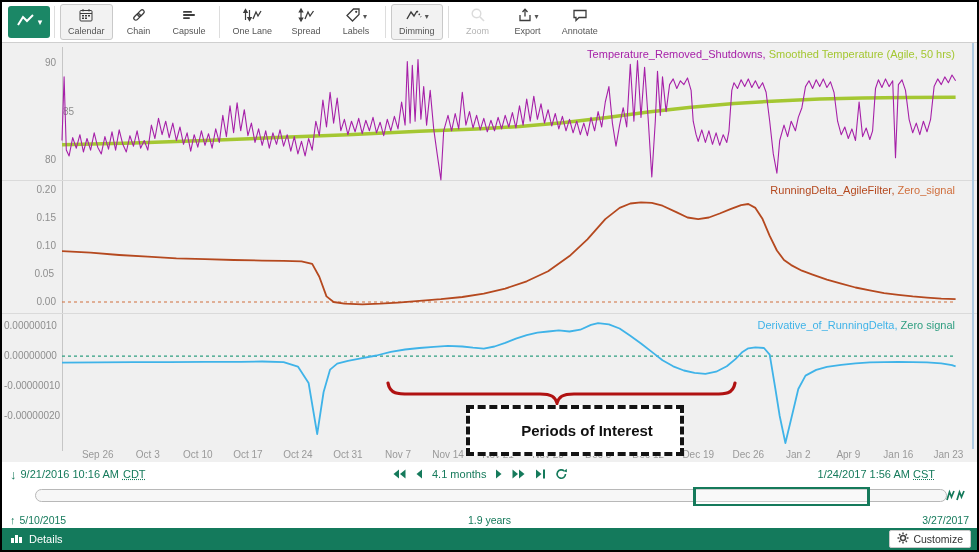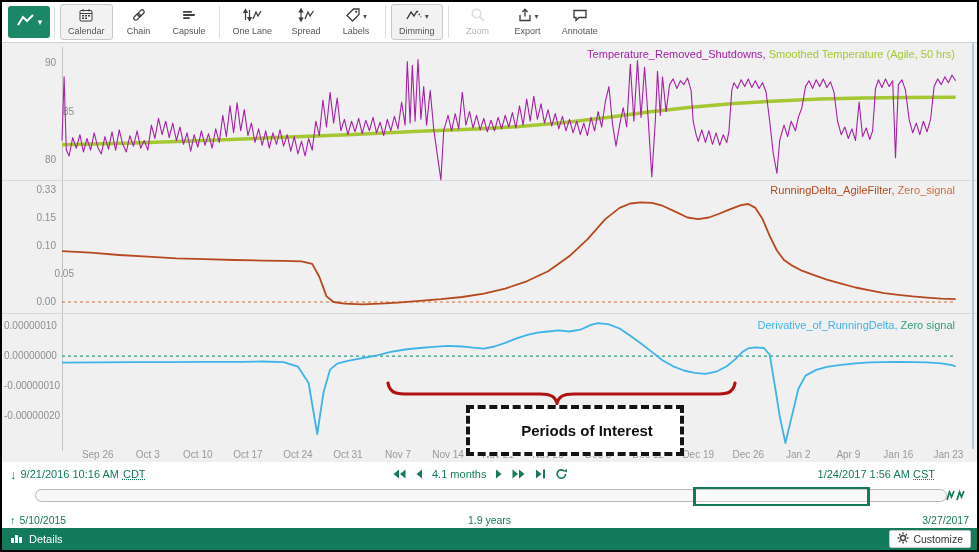--- a/index.html
+++ b/index.html
@@ -201,24 +201,24 @@
 
   <div class="chart-region">
     <div class="axis-v"></div>
     <div class="lane-sep" style="top:137px"></div>
     <div class="lane-sep" style="top:270px"></div>
     <div class="vscroll"></div>
     <div id="yticks">
         <div class="ytick" style="left: 2px; top: 14.4737px;">90</div>
         <div class="ytick" style="left: 20px; top: 62.594px;">85</div>
         <div class="ytick" style="left: 2px; top: 110.714px;">80</div>
-        <div class="ytick" style="left: 2px; top: 141.01px;">0.33</div>
+        <div class="ytick" style="left: 2px; top: 141.01px;">0.20</div>
         <div class="ytick" style="left: 2px; top: 169.017px;">0.15</div>
         <div class="ytick" style="left: 2px; top: 197.024px;">0.10</div>
-        <div class="ytick" style="left: 20px; top: 225.031px;">0.05</div>
+        <div class="ytick" style="left: 0; top: 225.031px;">0.05</div>
         <div class="ytick" style="left: 2px; top: 253.038px;">0.00</div>
         <div class="ytick" style="left: 2px; top: 277.092px;">0.00000010</div>
         <div class="ytick" style="left: 2px; top: 307.069px;">0.00000000</div>
         <div class="ytick" style="left: 2px; top: 337.046px;">-0.00000010</div>
         <div class="ytick" style="left: 2px; top: 367.023px;">-0.00000020</div>
       </div>
     <div id="xticks">
         <div class="xtick" style="left: 68.7428px;">Sep 26</div>
         <div class="xtick" style="left: 118.783px;">Oct 3</div>
         <div class="xtick" style="left: 168.823px;">Oct 10</div>

